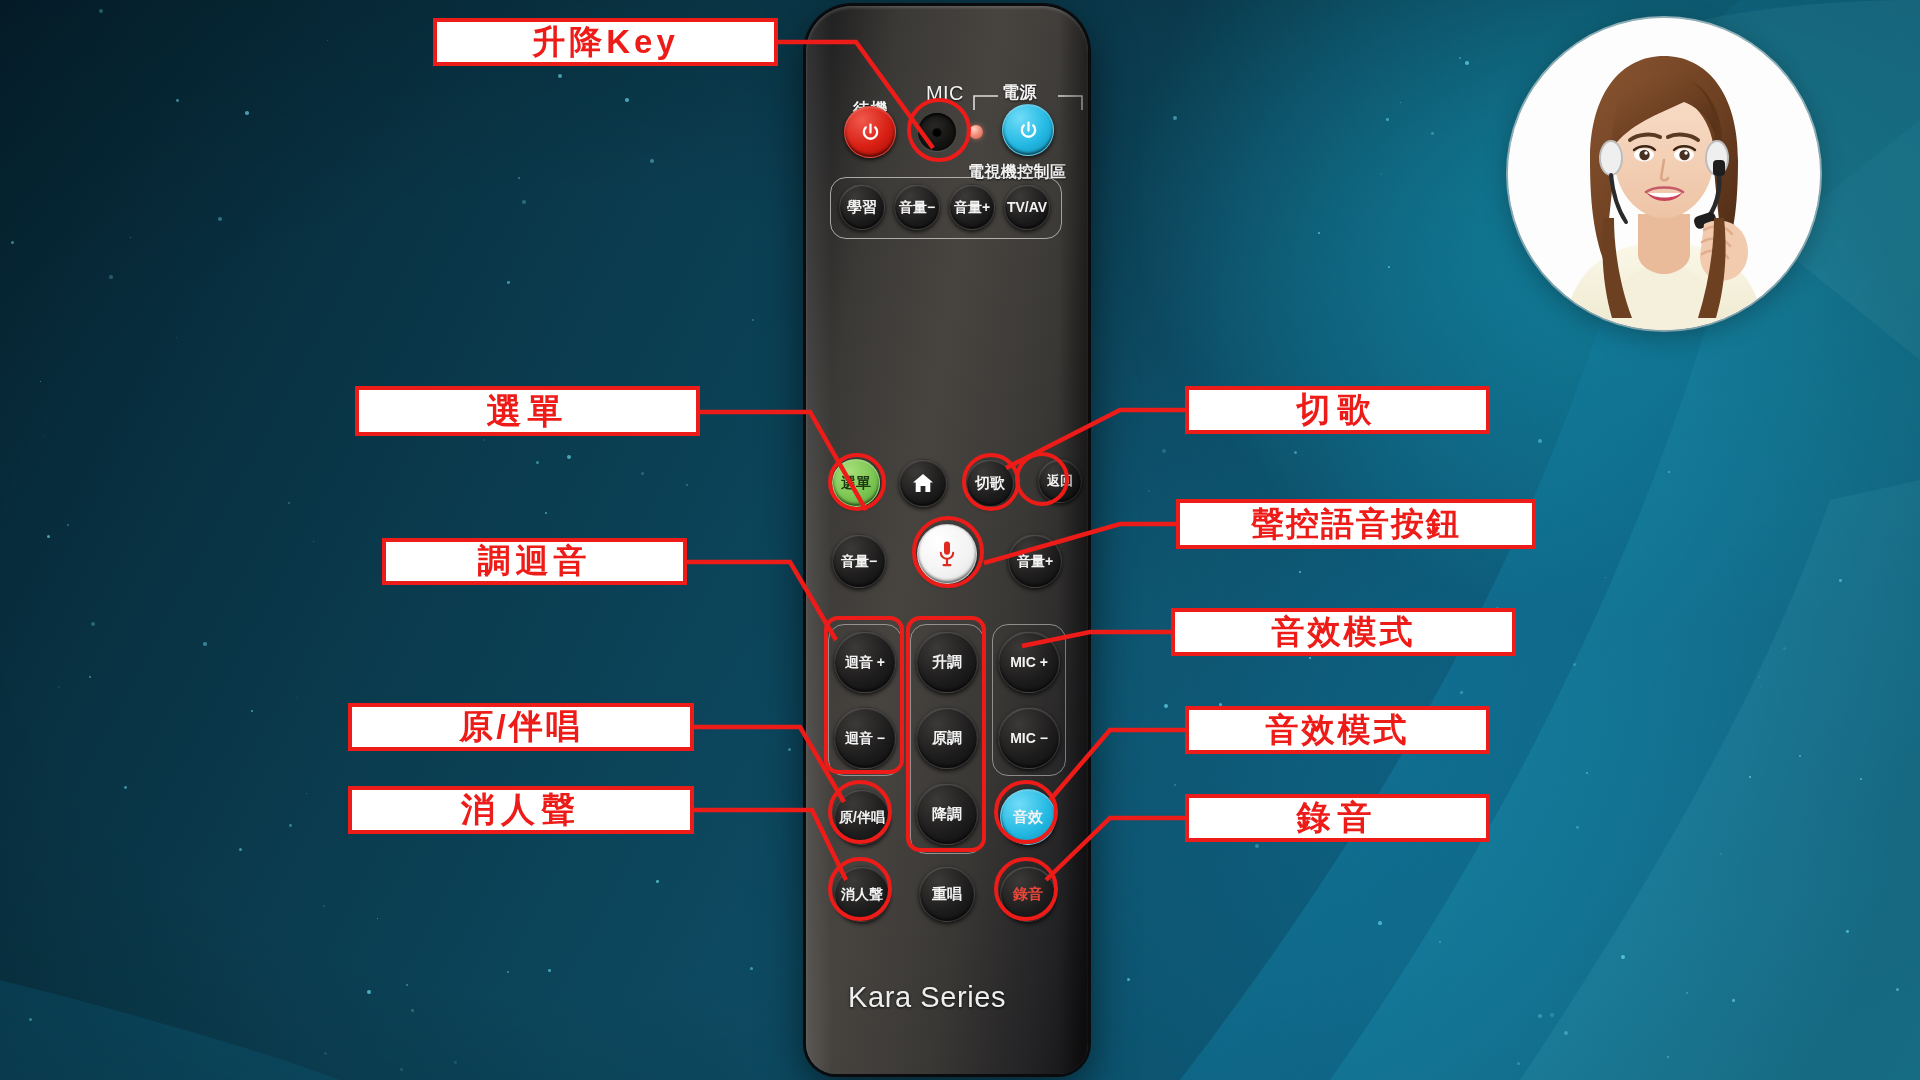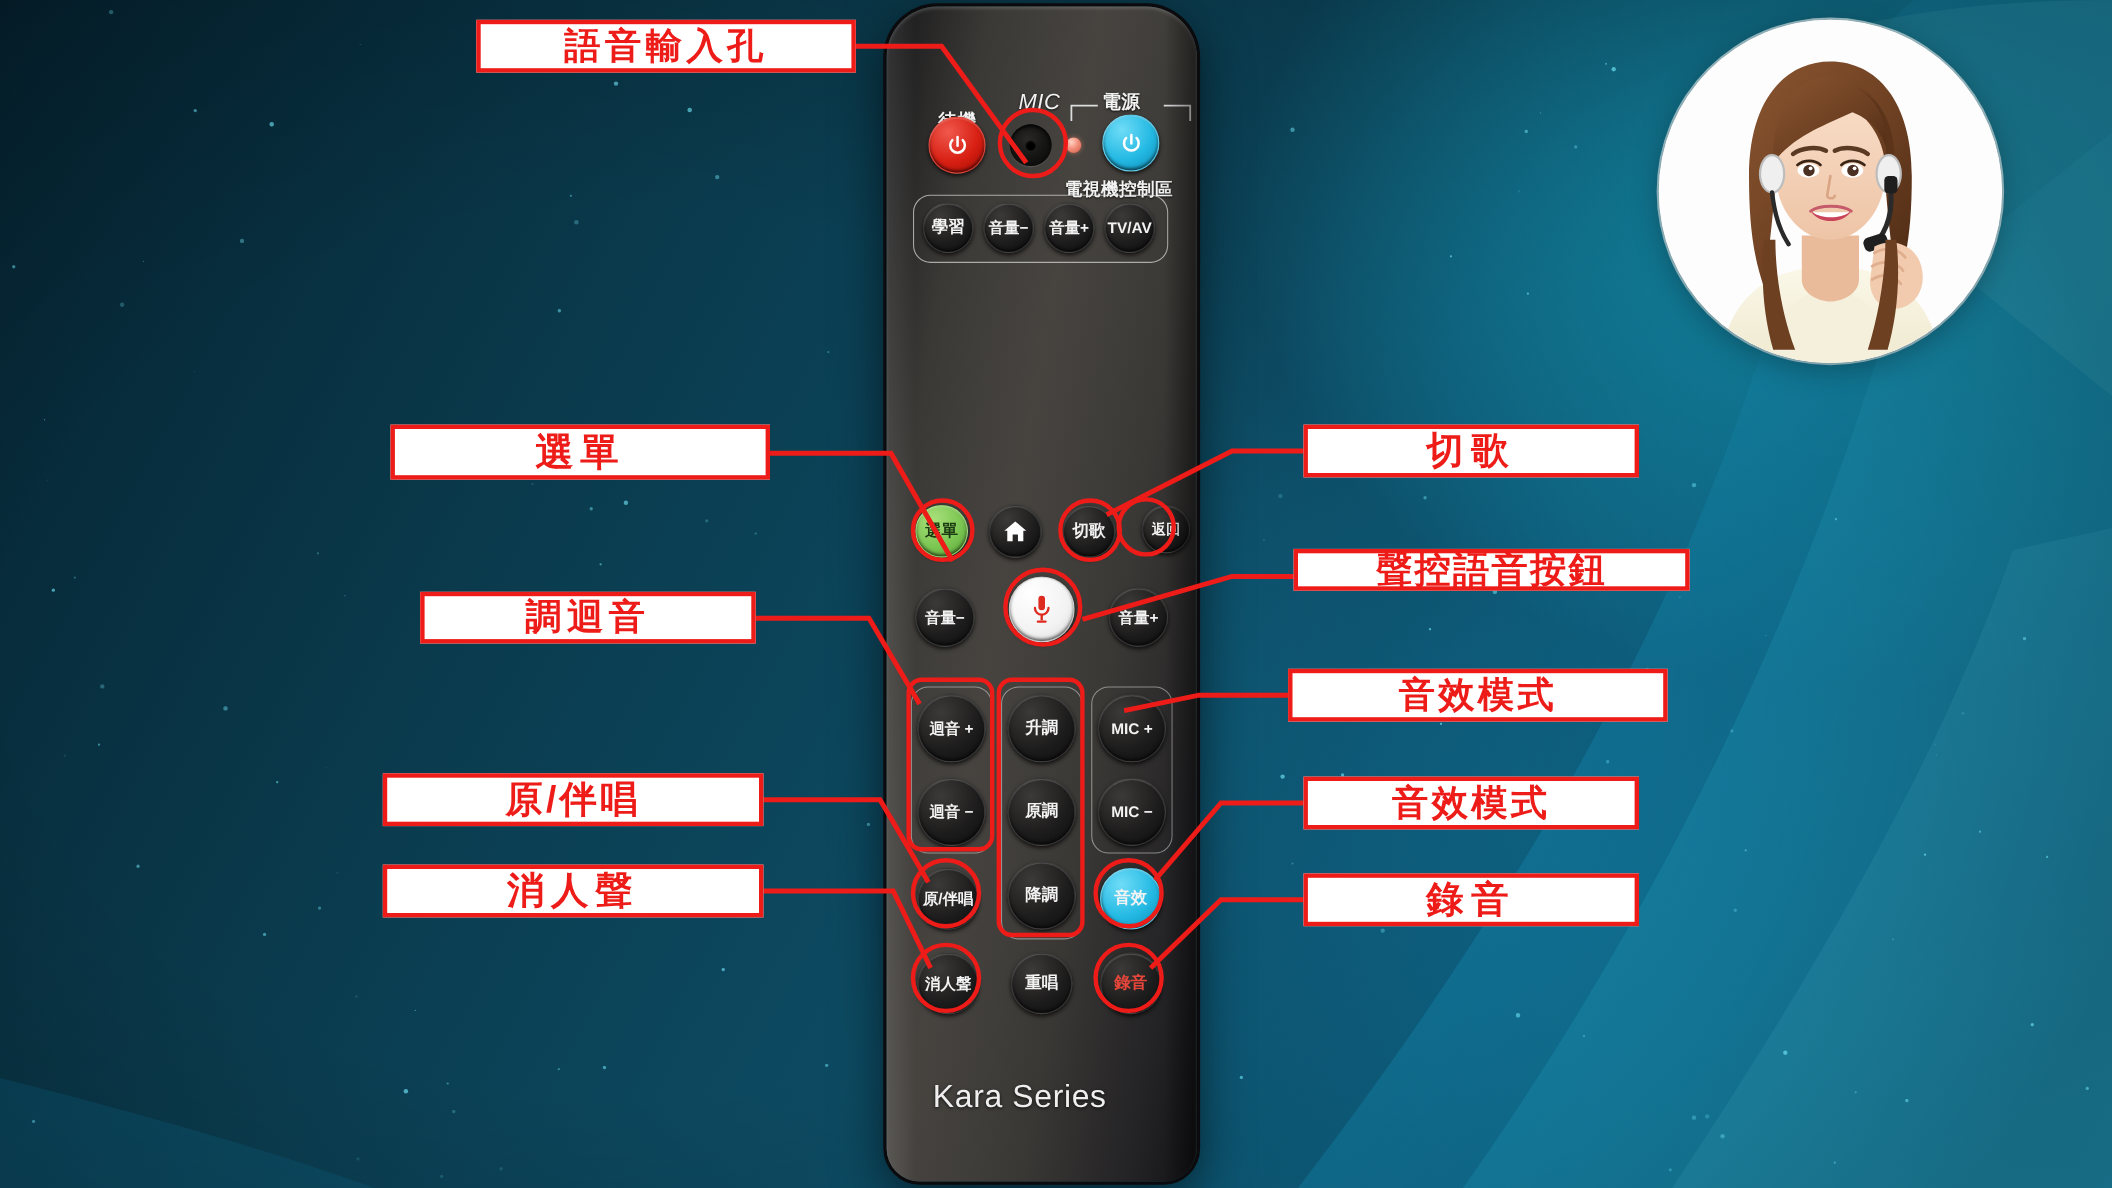--- a/index.html
+++ b/index.html
@@ -257,21 +257,21 @@
       <div class="spark" style="left:89px;top:676px;width:1.8px;height:1.8px;opacity:0.50;"></div>
       <div class="spark" style="left:1380px;top:173px;width:1.9px;height:1.9px;opacity:0.15;"></div>
       <div class="spark" style="left:288px;top:502px;width:2.0px;height:2.0px;opacity:0.33;"></div>
     </div>
 </div>
 
 <div id="remote">
   <div class="rface">
 
     <div class="lbl" style="left:47px; top:92px;">待機</div>
-    <div class="lbl" style="left:120px; top:76px; font-size:20px; font-weight:400;font-style:italic;">MIC</div>
+    <div class="lbl" style="left:120px; top:76px; font-size:20px; font-weight:400;">MIC</div>
     <div class="lbl" style="left:196px; top:75px;">電源</div>
 
     <svg style="position:absolute; left:166px; top:84px; width:112px; height:22px;">
       <path d="M2 20 L2 6 L26 6 M86 6 L110 6 L110 20" stroke="#ddd" stroke-width="1.6" fill="none"></path>
     </svg>
 
     <div class="btn red" style="left:38px; top:100px; width:52px; height:52px;">
       <svg class="pwrglyph" viewBox="0 0 24 24">
         <path d="M12 3 L12 12" stroke="#fff" stroke-width="2.6" stroke-linecap="round" fill="none"></path>
         <path d="M6.6 6.2 A7.6 7.6 0 1 0 17.4 6.2" stroke="#fff" stroke-width="2.6" stroke-linecap="round" fill="none"></path>
@@ -415,21 +415,21 @@
 <div class="ring" style="left:1015px; top:452px; width:54px; height:54px;"></div>
 <div class="ring" style="left:912px; top:516px; width:72px; height:72px;"></div>
 <div class="rrect" style="left:824px; top:616px; width:80px; height:158px;"></div>
 <div class="rrect" style="left:906px; top:616px; width:80px; height:236px;"></div>
 <div class="ring" style="left:828px; top:780px; width:64px; height:64px;"></div>
 <div class="ring" style="left:828px; top:857px; width:64px; height:64px;"></div>
 <div class="ring" style="left:994px; top:780px; width:64px; height:64px;"></div>
 <div class="ring" style="left:994px; top:857px; width:64px; height:64px;"></div>
 
 <div class="callout" style="left:433px; top:18px; width:345px; height:48px; font-size:33px; letter-spacing:4px;">
-  <span>語音輸入孔</span>
+  <span>升降Key</span>
 </div>
 
 <div class="callout" style="left:355px; top:386px; width:345px; height:50px; font-size:35px; letter-spacing:6px;">
   <span>選單</span>
 </div>
 
 <div class="callout" style="left:382px; top:538px; width:305px; height:47px; font-size:33px; letter-spacing:5px;">
   <span>調迴音</span>
 </div>
 
@@ -438,21 +438,21 @@
 </div>
 
 <div class="callout" style="left:348px; top:786px; width:346px; height:48px; font-size:34px; letter-spacing:6px;">
   <span>消人聲</span>
 </div>
 
 <div class="callout" style="left:1185px; top:386px; width:305px; height:48px; font-size:34px; letter-spacing:7px;">
   <span>切歌</span>
 </div>
 
-<div class="callout" style="left:1176px; top:499px; width:360px; height:38px; font-size:33px; letter-spacing:2px;">
+<div class="callout" style="left:1176px; top:499px; width:360px; height:50px; font-size:33px; letter-spacing:2px;">
   <span>聲控語音按鈕</span>
 </div>
 
 <div class="callout" style="left:1171px; top:608px; width:345px; height:48px; font-size:33px; letter-spacing:3px;">
   <span>音效模式</span>
 </div>
 
 <div class="callout" style="left:1185px; top:706px; width:305px; height:48px; font-size:33px; letter-spacing:3px;">
   <span>音效模式</span>
 </div>

